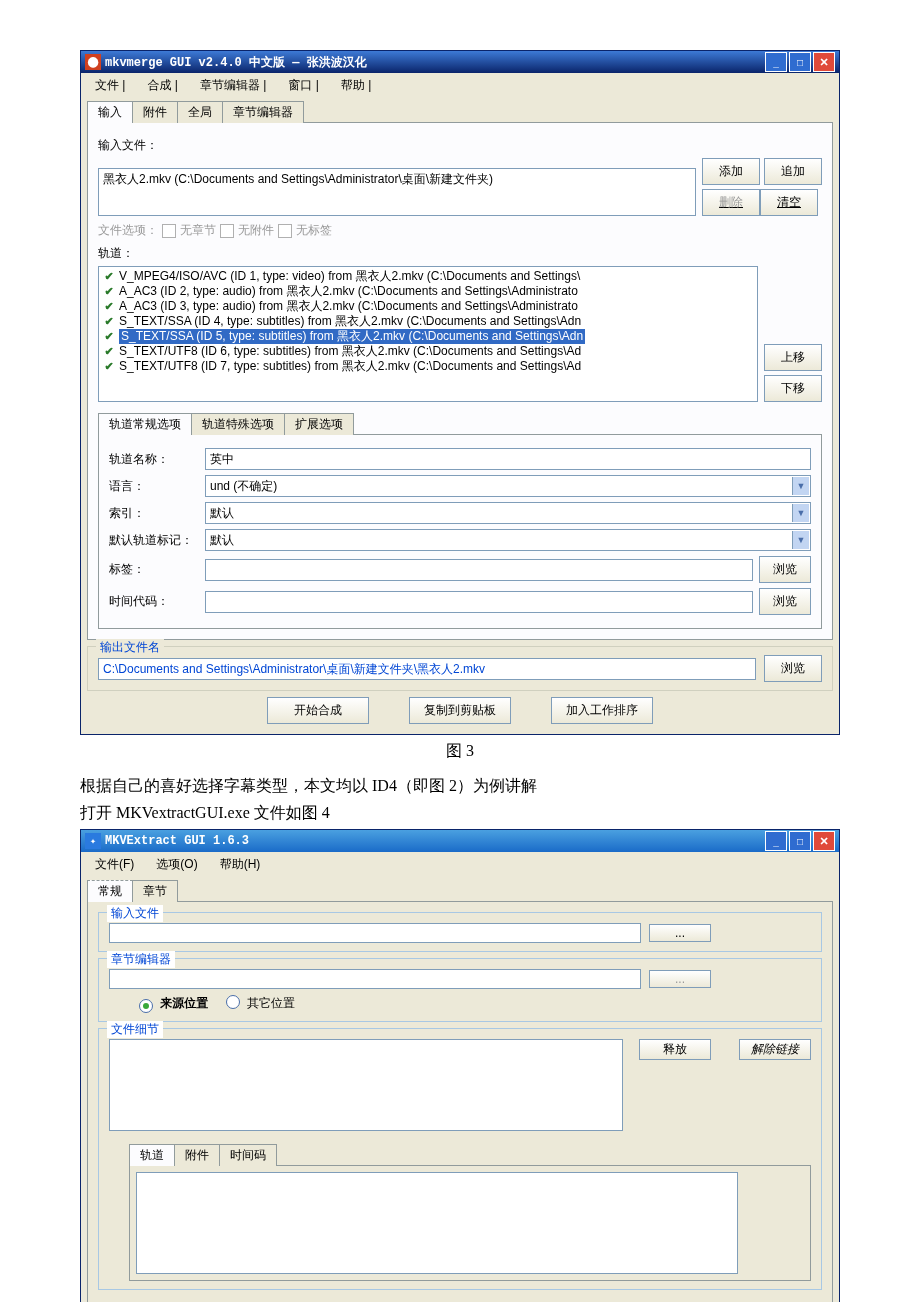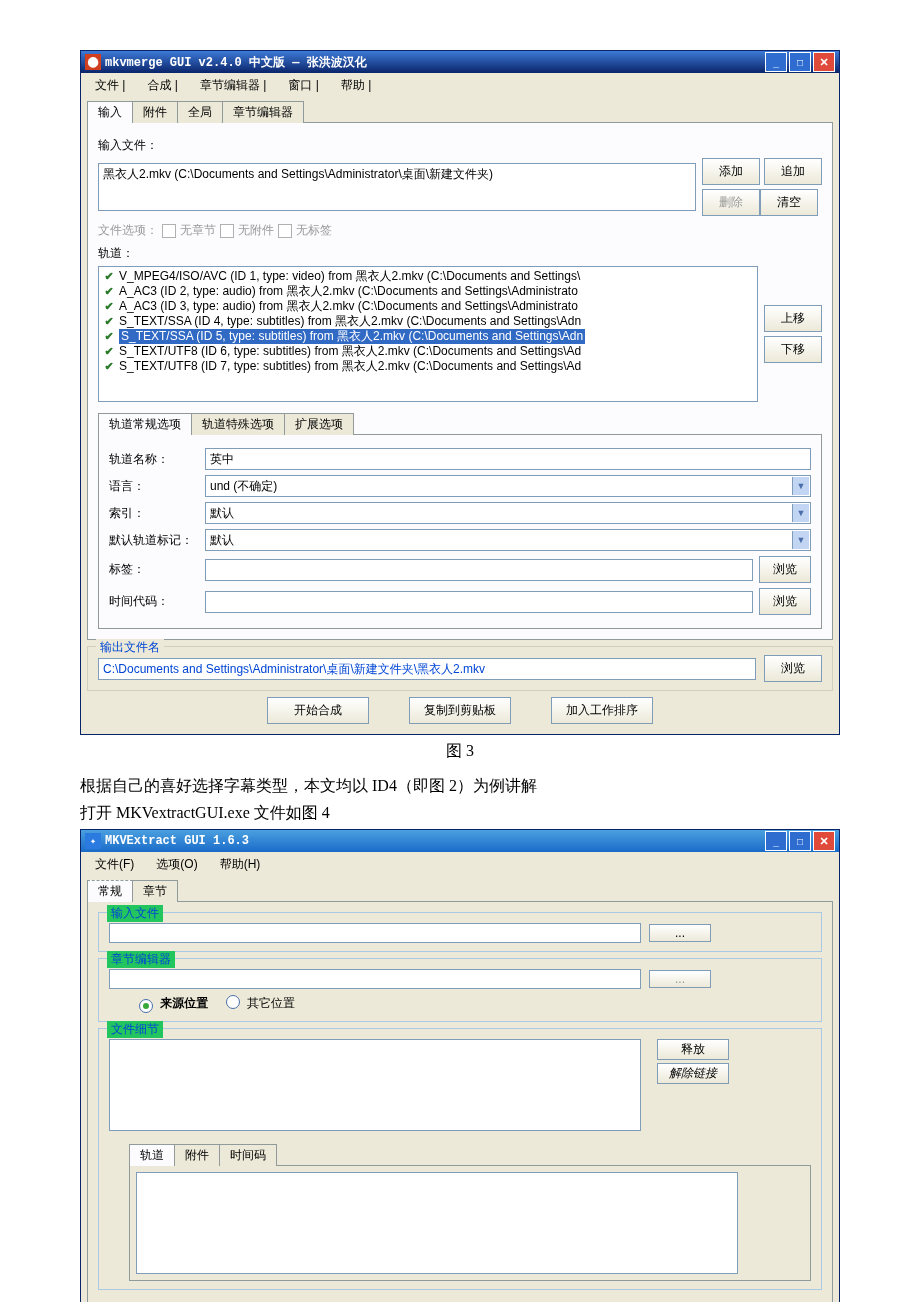--- a/index.html
+++ b/index.html
@@ -14,21 +14,21 @@
   .tbtn{width:20px;height:18px;border:1px solid #fff;display:flex;align-items:center;justify-content:center;font-family:Arial;font-size:10px;font-weight:bold;}
   .tbtn.min,.tbtn.max{background:#2f6cd0;color:#fff;}
   .tbtn.close{background:#e04a3a;color:#fff;font-size:11px;}
   .menubar{background:#ece9d8;padding:2px 4px;display:flex;gap:2px;}
   .menubar span{padding:2px 10px;cursor:default;}
   .tabs{display:flex;margin:2px 0 0 6px;}
   .tab{border:1px solid #919b9c;border-bottom:none;padding:2px 10px;background:#ece9d8;position:relative;top:1px;margin-right:-1px;}
   .tab.active{background:#fcfcfe;z-index:2;}
   .tabcontent{border:1px solid #919b9c;background:#fcfcfe;margin:0 6px 6px 6px;padding:8px 10px 10px 10px;}
   .lbl{margin:6px 0 4px 0;}
-  .row{display:flex;align-items:center;gap:6px;}
+  .row{display:flex;align-items:flex-end;gap:6px;}
   .listbox{border:1px solid #7f9db9;background:#fff;flex:1;height:42px;padding:2px 4px;color:#000;font-family:Tahoma,sans-serif;overflow:hidden;}
   .btncol{display:flex;flex-direction:column;gap:4px;}
   .btn{border:1px solid #7f9db9;background:linear-gradient(#fff,#ece9d8);padding:4px 0;width:56px;text-align:center;cursor:pointer;}
   .btn.dis{color:#9a9a9a;}
   .chkrow{display:flex;align-items:center;gap:4px;margin:6px 0 2px 0;color:#9a9a9a;}
   .chk{width:12px;height:12px;border:1px solid #b0b0b0;background:#fff;}
   .tracks{border:1px solid #7f9db9;background:#fff;flex:1;height:130px;padding:2px 4px;font-family:Tahoma,sans-serif;overflow:hidden;color:#000;}
   .trk{display:flex;align-items:center;gap:4px;white-space:nowrap;line-height:15px;}
   .tick{color:#2a7a2a;font-weight:bold;font-size:11px;width:12px;text-align:center;}
   .trk.sel .txt{background:#316ac5;color:#fff;padding:0 2px;}
@@ -42,21 +42,21 @@
   .group-title{color:#0046d5;padding:0 4px;}
   .outframe{border:1px solid #d0d0bf;margin:2px 6px 6px 6px;padding:8px 10px;position:relative;}
   .outframe .group-title{position:absolute;top:-8px;left:8px;background:#ece9d8;}
   .out-row{display:flex;align-items:center;gap:8px;}
   .out-row .inp{flex:1;border:1px solid #7f9db9;background:#fff;padding:2px 4px;height:16px;color:#0046d5;}
   .bottom-btns{display:flex;gap:40px;justify-content:center;margin:6px 0 10px 0;}
   .bottom-btns .btn{width:100px;}
   
   .titlebar2{background:linear-gradient(#4aa0e0,#1a6bc8);}
   .fieldset{border:1px solid #a8c8e4;margin:6px 10px;padding:10px 10px 8px 10px;position:relative;}
-  .legend{position:absolute;top:-8px;left:8px;background:#22c55e;color:#0046d5;padding:0 4px;}
+  .legend{position:absolute;top:-8px;left:8px;background:#ffffff;color:#0046d5;padding:0 4px;}
   .longinp{border:1px solid #7f9db9;background:#fff;height:18px;width:530px;}
   .smbtn{border:1px solid #7f9db9;background:linear-gradient(#fff,#ece9d8);padding:1px 0;width:60px;text-align:center;margin-left:8px;}
   .radio{width:12px;height:12px;border:1px solid #4a6ea9;border-radius:50%;background:#fff;display:inline-flex;align-items:center;justify-content:center;vertical-align:-2px;}
   .radio.on::after{content:"";width:6px;height:6px;background:#39a83a;border-radius:50%;display:block;}
   .detailbox{border:1px solid #7f9db9;background:#fff;height:90px;width:530px;}
   .detailbox2{border:1px solid #7f9db9;background:#fff;height:100px;width:600px;}
   .statusbar{height:18px;background:#ece9d8;border-top:1px solid #fff;margin-top:4px;display:flex;}
   .statusbar .grip{margin-left:auto;width:16px;background:repeating-linear-gradient(135deg,#bbb 0 2px,transparent 2px 4px);}
   .mono{font-family:"Courier New",monospace;}
 </style>
@@ -91,21 +91,21 @@
     </div>
     <div class="tabcontent">
       <div class="lbl">输入文件：</div>
       <div class="row">
         <div class="listbox"><span>黑衣人2.mkv (C:\Documents and Settings\Administrator\桌面\新建文件夹)</span></div>
         <div class="btncol">
           <div style="display:flex;gap:4px;">
             <div class="btn">添加</div>
             <div class="btn">追加</div>
           </div>
-          <div style="display:flex;gap:0;">
+          <div style="display:flex;gap:0;text-decoration:underline;">
             <div class="btn dis">删除</div>
             <div class="btn">清空</div>
           </div>
         </div>
       </div>
       <div class="chkrow">
         <span>文件选项：</span>
         <span class="chk"></span>
           <span>无章节</span>
         <span class="chk"></span>
@@ -242,21 +242,21 @@
           <span class="radio on"></span>
           <span style="margin:0 14px 0 4px;font-weight:bold;">来源位置</span>
           <span class="radio"></span>
           <span style="margin-left:4px;">其它位置</span>
         </div>
       </div>
       <div class="fieldset">
         <span class="legend">文件细节</span>
         <div style="display:flex;align-items:flex-start;">
           <div class="detailbox"></div>
-          <div style="display:flex;flex-direction:column;gap:3px;margin-left:8px;">
+          <div style="display:flex;flex-direction:row;gap:20px;margin-left:8px;">
             <div class="smbtn" style="width:70px;">释放</div>
             <div class="smbtn" style="width:70px;font-style:italic;">解除链接</div>
           </div>
         </div>
         <div class="tabs" style="margin:12px 0 0 20px;">
           <div class="tab active">轨道</div>
           <div class="tab">附件</div>
           <div class="tab">时间码</div>
         </div>
         <div style="border:1px solid #919b9c;margin:0 0 0 20px;padding:6px;">

